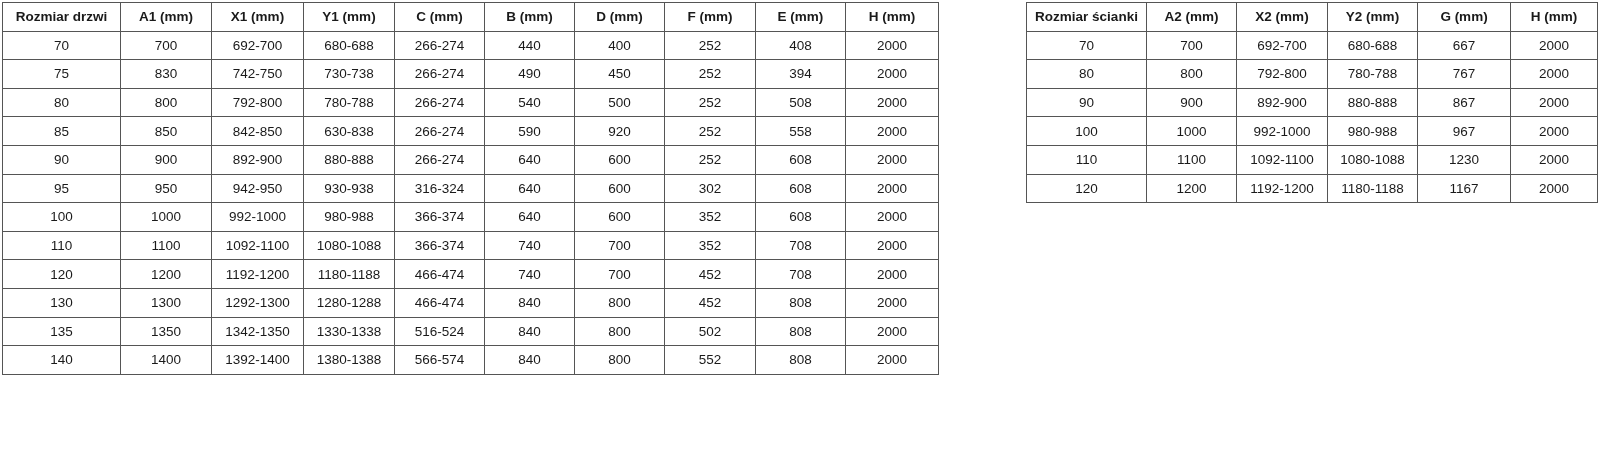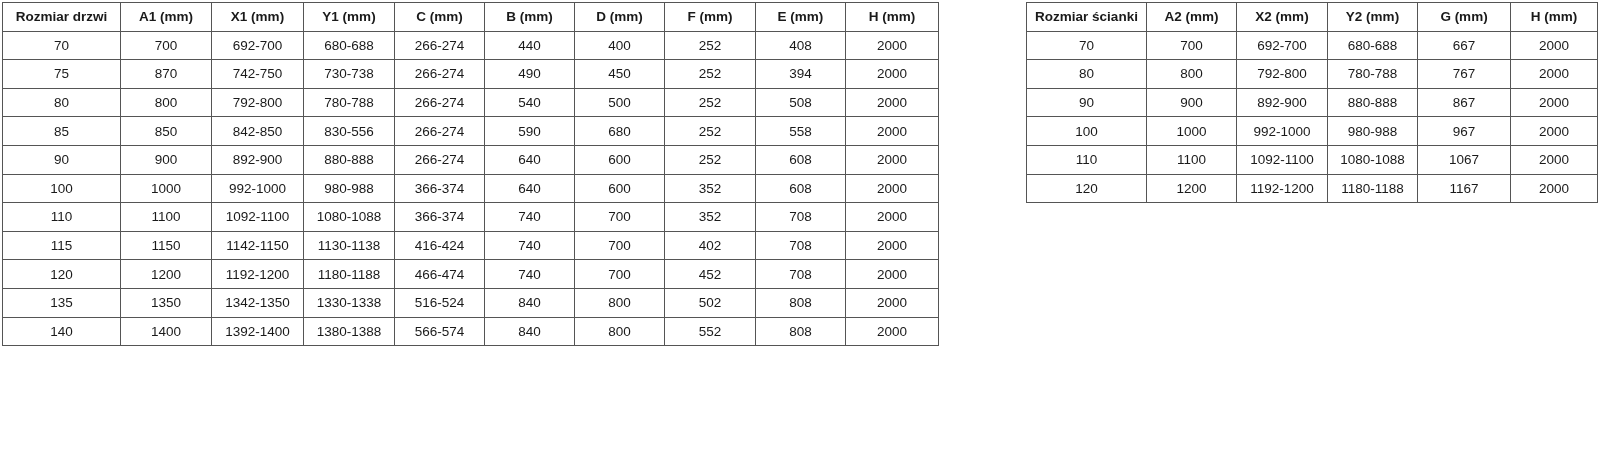--- a/index.html
+++ b/index.html
@@ -80,21 +80,21 @@
           <td>680-688</td>
           <td>266-274</td>
           <td>440</td>
           <td>400</td>
           <td>252</td>
           <td>408</td>
           <td>2000</td>
         </tr>
         <tr>
           <td>75</td>
-          <td>870</td>
+          <td>830</td>
           <td>742-750</td>
           <td>730-738</td>
           <td>266-274</td>
           <td>490</td>
           <td>450</td>
           <td>252</td>
           <td>394</td>
           <td>2000</td>
         </tr>
         <tr>
@@ -106,37 +106,49 @@
           <td>540</td>
           <td>500</td>
           <td>252</td>
           <td>508</td>
           <td>2000</td>
         </tr>
         <tr>
           <td>85</td>
           <td>850</td>
           <td>842-850</td>
-          <td>830-556</td>
+          <td>630-838</td>
           <td>266-274</td>
           <td>590</td>
-          <td>680</td>
+          <td>920</td>
           <td>252</td>
           <td>558</td>
           <td>2000</td>
         </tr>
         <tr>
           <td>90</td>
           <td>900</td>
           <td>892-900</td>
           <td>880-888</td>
           <td>266-274</td>
           <td>640</td>
           <td>600</td>
           <td>252</td>
+          <td>608</td>
+          <td>2000</td>
+        </tr>
+        <tr>
+          <td>95</td>
+          <td>950</td>
+          <td>942-950</td>
+          <td>930-938</td>
+          <td>316-324</td>
+          <td>640</td>
+          <td>600</td>
+          <td>302</td>
           <td>608</td>
           <td>2000</td>
         </tr>
         <tr>
           <td>100</td>
           <td>1000</td>
           <td>992-1000</td>
           <td>980-988</td>
           <td>366-374</td>
           <td>640</td>
@@ -151,44 +163,44 @@
           <td>1092-1100</td>
           <td>1080-1088</td>
           <td>366-374</td>
           <td>740</td>
           <td>700</td>
           <td>352</td>
           <td>708</td>
           <td>2000</td>
         </tr>
         <tr>
-          <td>115</td>
-          <td>1150</td>
-          <td>1142-1150</td>
-          <td>1130-1138</td>
-          <td>416-424</td>
-          <td>740</td>
-          <td>700</td>
-          <td>402</td>
-          <td>708</td>
-          <td>2000</td>
-        </tr>
-        <tr>
           <td>120</td>
           <td>1200</td>
           <td>1192-1200</td>
           <td>1180-1188</td>
           <td>466-474</td>
           <td>740</td>
           <td>700</td>
           <td>452</td>
           <td>708</td>
           <td>2000</td>
         </tr>
         <tr>
+          <td>130</td>
+          <td>1300</td>
+          <td>1292-1300</td>
+          <td>1280-1288</td>
+          <td>466-474</td>
+          <td>840</td>
+          <td>800</td>
+          <td>452</td>
+          <td>808</td>
+          <td>2000</td>
+        </tr>
+        <tr>
           <td>135</td>
           <td>1350</td>
           <td>1342-1350</td>
           <td>1330-1338</td>
           <td>516-524</td>
           <td>840</td>
           <td>800</td>
           <td>502</td>
           <td>808</td>
           <td>2000</td>
@@ -257,21 +269,21 @@
           <td>992-1000</td>
           <td>980-988</td>
           <td>967</td>
           <td>2000</td>
         </tr>
         <tr>
           <td>110</td>
           <td>1100</td>
           <td>1092-1100</td>
           <td>1080-1088</td>
-          <td>1067</td>
+          <td>1230</td>
           <td>2000</td>
         </tr>
         <tr>
           <td>120</td>
           <td>1200</td>
           <td>1192-1200</td>
           <td>1180-1188</td>
           <td>1167</td>
           <td>2000</td>
         </tr>

